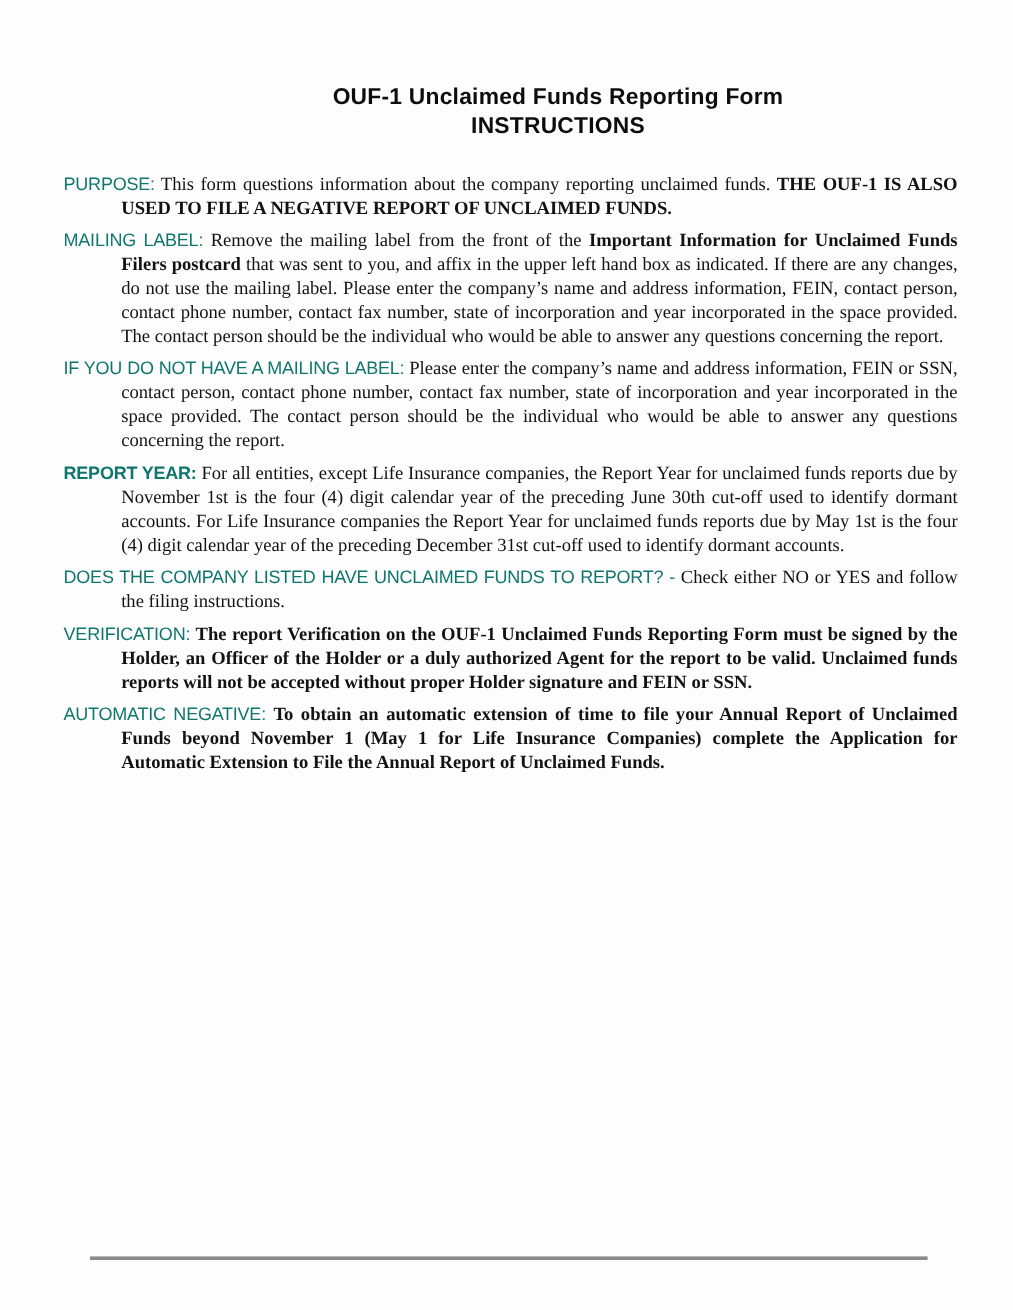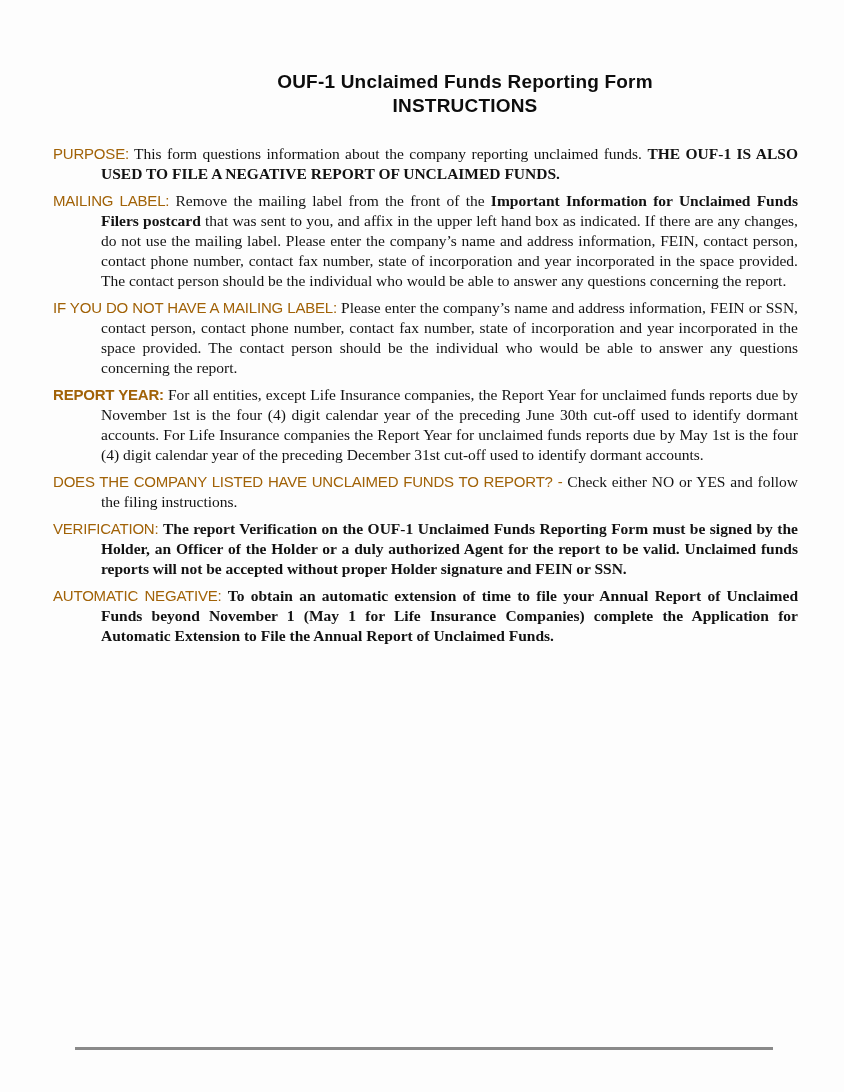--- a/index.html
+++ b/index.html
@@ -59,21 +59,21 @@
   }
   .para {
     margin: 0 0 7px 0;
     padding-left: 48px;
     text-indent: -48px;
   }
   .lbl {
     font-family: "Liberation Sans", sans-serif;
     font-size: 15px;
     letter-spacing: -0.2px;
-    color: #a16207;
+    color: #0f766e;
   }
   .lbl.bold { font-weight: bold; }
   .b { font-weight: bold; }
 
   
   .footer-rule {
     position: absolute;
     top: 1047px;
     left: 75px;
     width: 698px;

